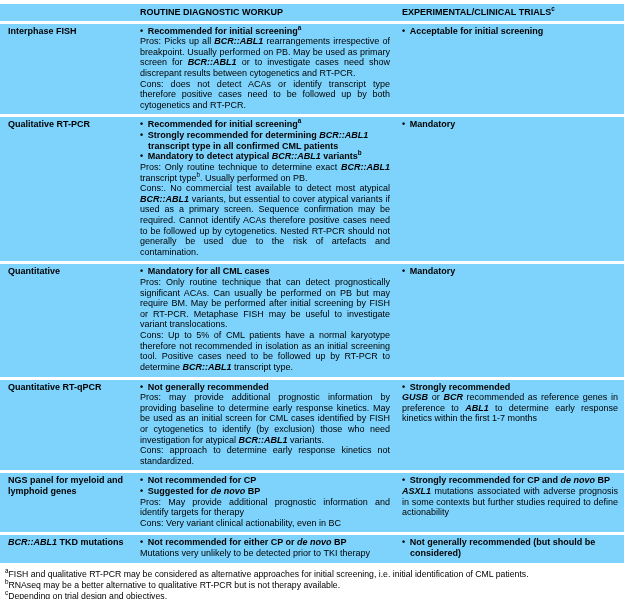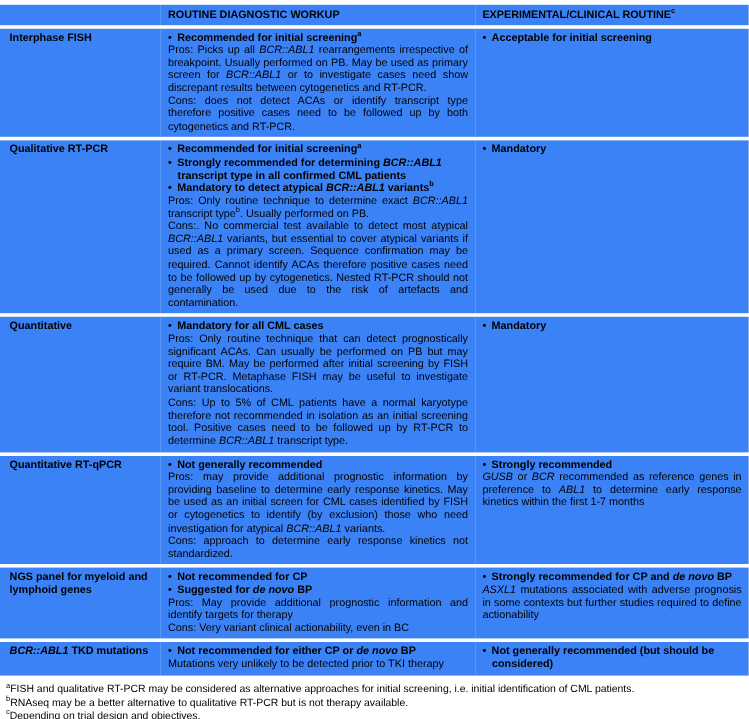--- a/index.html
+++ b/index.html
@@ -14,40 +14,40 @@
   table {
     width: 624px;
     table-layout: fixed;
     border-collapse: separate;
     border-spacing: 0 3px;
   }
   col.c1 { width: 134px; }
   col.c2 { width: 262px; }
   col.c3 { width: 228px; }
   th, td {
-    background: #3b82f6;
+    background: #7dd3fc;
     vertical-align: top;
     text-align: left;
     font-size: 9px;
     line-height: 1.18;
     font-weight: normal;
     padding: 2px 6px 4px 6px;
   }
   thead th { padding-top: 3px; padding-bottom: 3px; height: 15px; }
   th.label-cell {
     font-weight: bold;
     padding-left: 8px;
     padding-right: 4px;
     margin-top: 29px;
   }
   .blk { text-align: justify; }
   .blk.bold { font-weight: bold; text-align: left; }
   .blk.bullet { padding-left: 8px; text-indent: -8px; text-align: left; }
   .dot { letter-spacing: 1px; }
-  .i { font-style: italic; }
+  .i { font-style: italic; font-weight: bold; }
   sup { font-size: 6.3px; line-height: 0; vertical-align: super; }
   .footnotes {
     padding: 3px 8px 6px 5px;
     font-size: 8.7px;
     line-height: 1.28;
   }
   .footnotes .blk { text-align: left; }
 </style>
 </head>
 <body>
@@ -59,21 +59,21 @@
         <col class="c2">
         <col class="c3">
     </colgroup>
     <thead>
       <tr>
         <th class="label-cell"></th>
         <th>
             <div class="blk bold"><span>ROUTINE DIAGNOSTIC WORKUP</span></div>
           </th>
         <th>
-            <div class="blk bold"><span>EXPERIMENTAL/CLINICAL ROUTINE</span><sup>c</sup></div>
+            <div class="blk bold"><span>EXPERIMENTAL/CLINICAL TRIALS</span><sup>c</sup></div>
           </th>
       </tr>
     </thead>
     <tbody>
         <tr>
           <th class="label-cell">
             <div class="blk bold"><span>Interphase FISH</span></div>
           </th>
           <td>
             <div class="blk bullet bold"><span class="dot">• </span><span>Recommended for initial screening</span><sup>a</sup></div>

